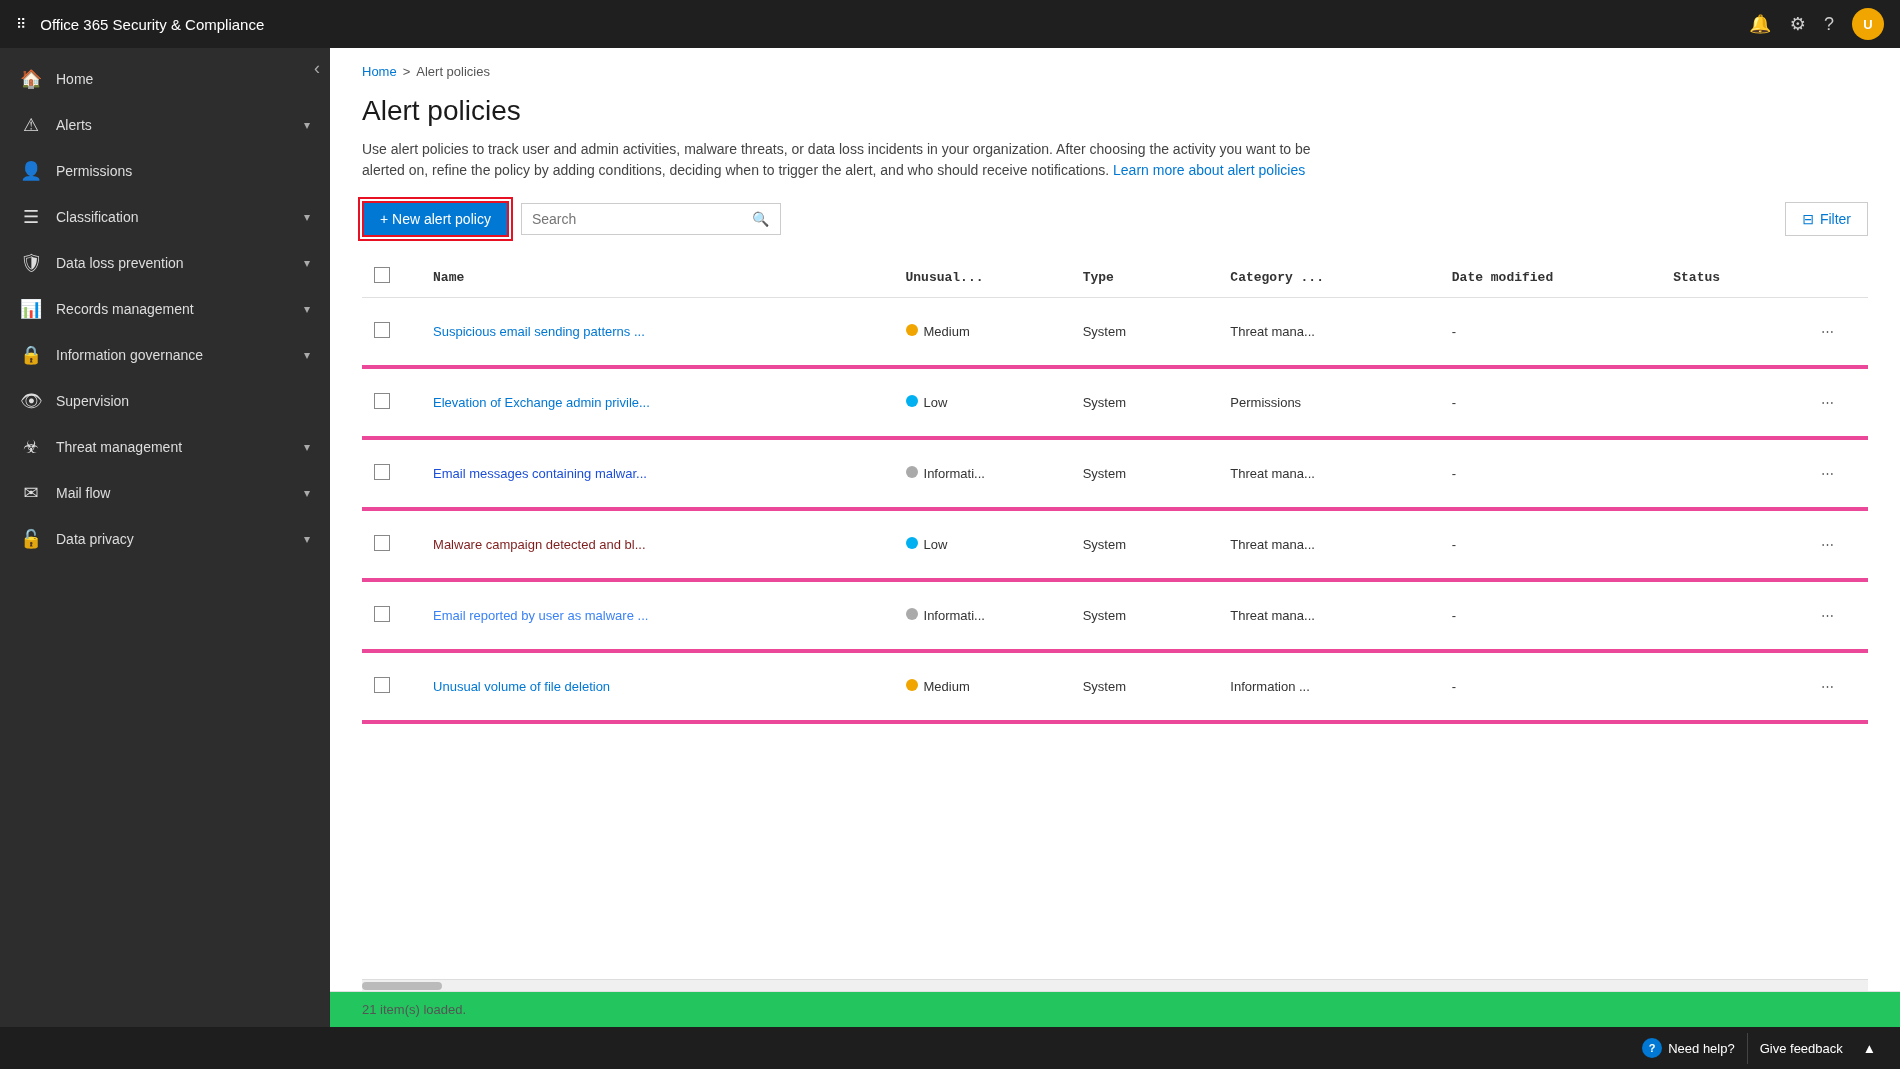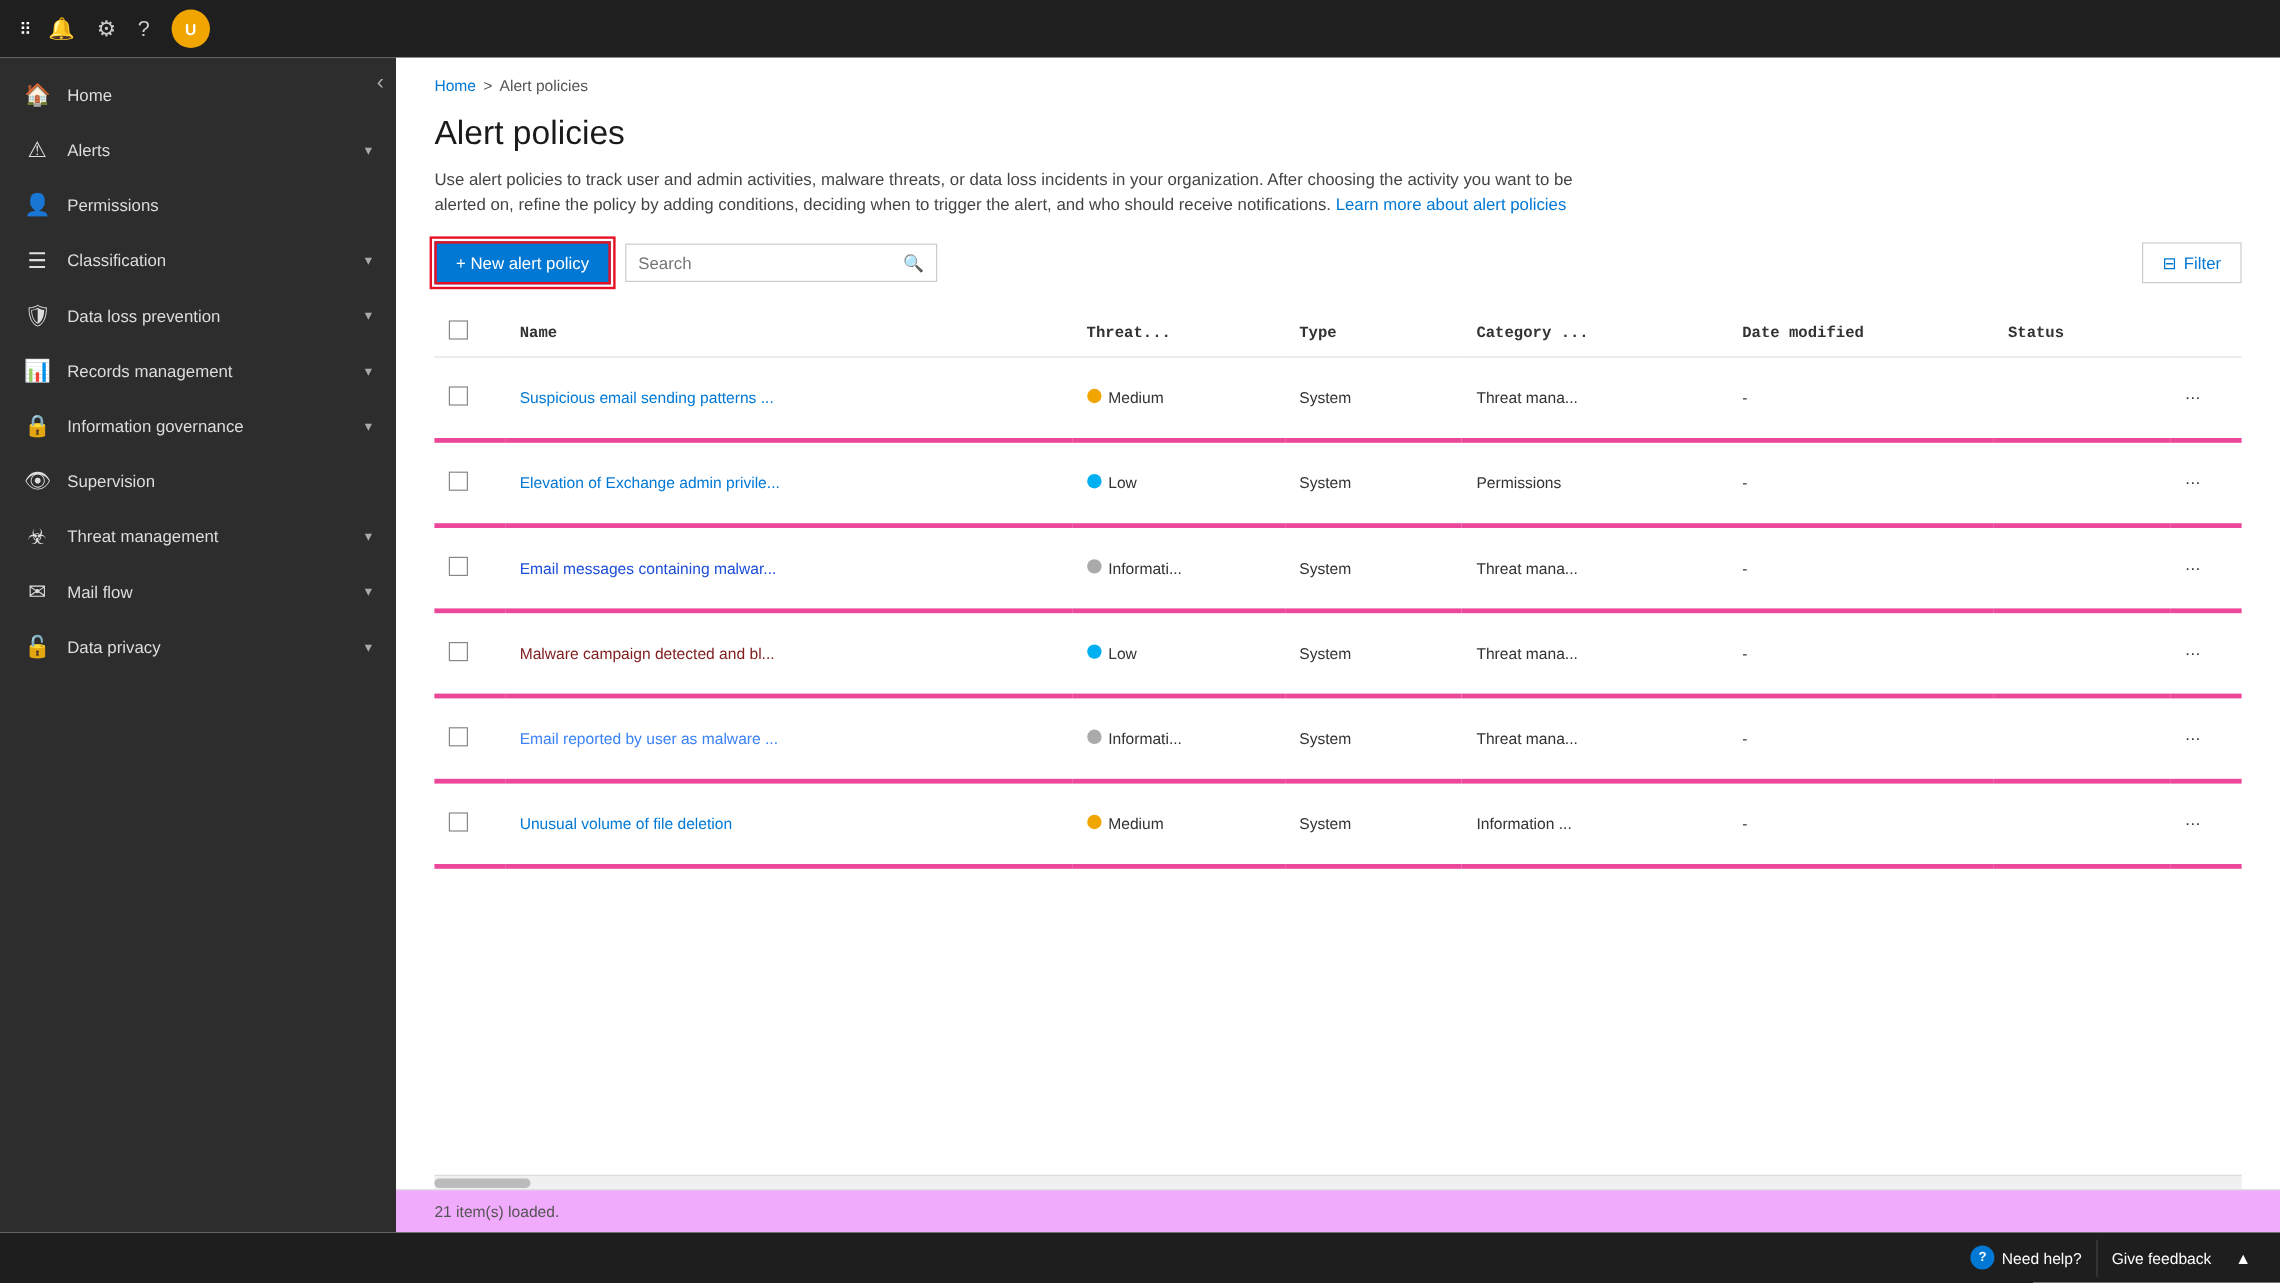--- a/index.html
+++ b/index.html
@@ -183,21 +183,21 @@
       display: inline-block;
       cursor: pointer;
     }
 
     
     .footer {
       padding: 10px 32px;
       font-size: 13px;
       color: #555;
       border-top: 1px solid #e0e0e0;
-      background: #f0abfc;
+      background: #22c55e;
       display: flex;
       align-items: center;
     }
 
     
     .bottom-bar {
       background: #1e1e1e;
       color: white;
       height: 42px;
       display: flex;
@@ -270,20 +270,21 @@
       width: 80px;
       background: #bbb;
       border-radius: 4px;
     }
   </style>
 </head>
 <body>
 
 <div class="topbar">
   <span class="topbar-grid-icon">⠿</span>
+  <span class="topbar-title">Office 365 Security &amp; Compliance</span>
   <div class="topbar-icons">
     <span class="topbar-icon">🔔</span>
     <span class="topbar-icon">⚙</span>
     <span class="topbar-icon">?</span>
     <div class="topbar-avatar">U</div>
   </div>
 </div>
 
 <div class="main-layout">
 
@@ -386,21 +387,21 @@
     </div>
 
     <div class="table-container">
       <table class="alert-table">
         <thead>
           <tr>
             <th class="col-check">
               <span class="custom-checkbox"></span>
             </th>
             <th class="col-name">Name</th>
-            <th class="col-severity">Threat...</th>
+            <th class="col-severity">Unusual...</th>
             <th class="col-type">Type</th>
             <th class="col-category">Category ...</th>
             <th class="col-date">Date modified</th>
             <th class="col-status">Status</th>
             <th class="col-actions"></th>
           </tr>
         </thead>
         <tbody id="table-body">
         <tr>
       <td>

